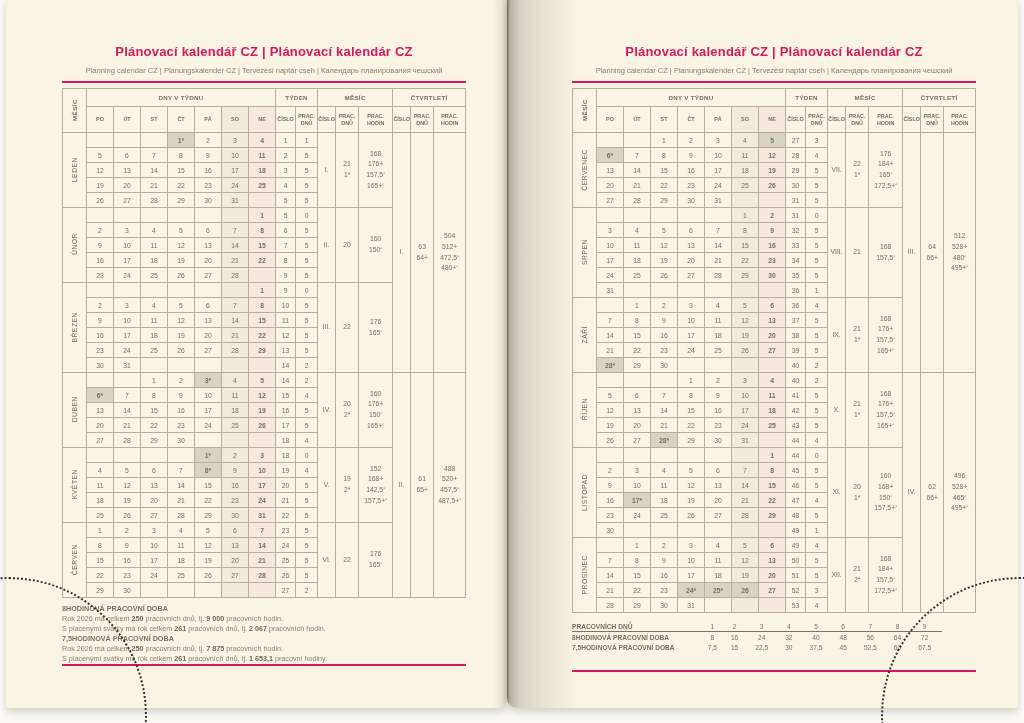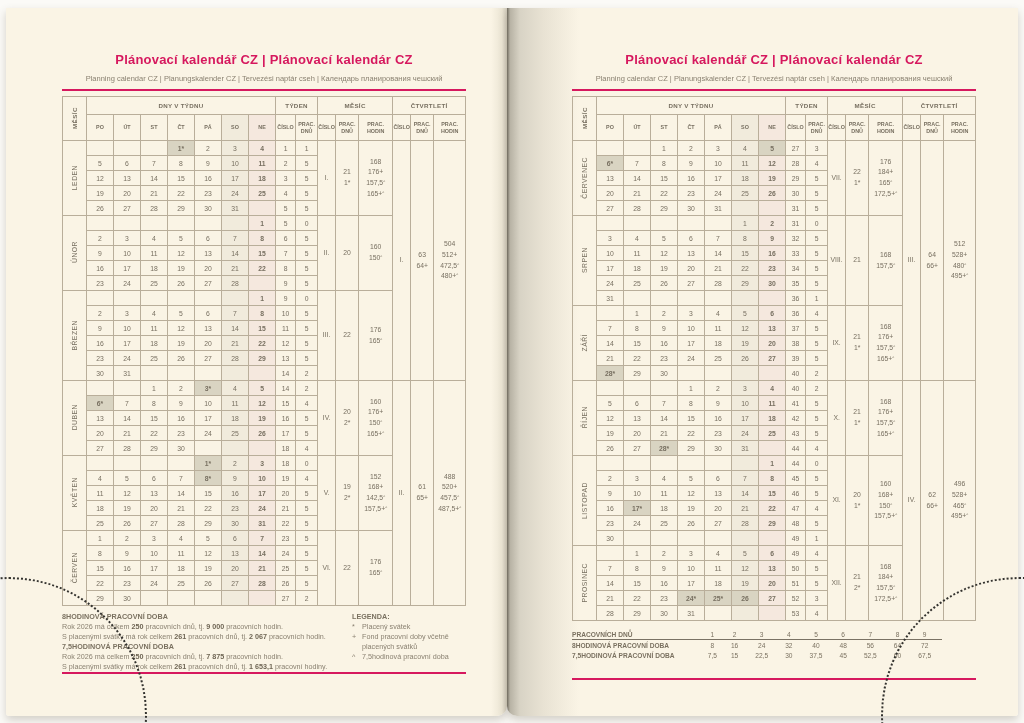--- a/index.html
+++ b/index.html
@@ -2,21 +2,21 @@
 <html style="--accent: #d6185e; --page-bg: #faf4e5; --grid: #b9ae9a; --txt: #776f60; --red: #bb2c49; --so-bg: #f1ebdc; --ne-bg: #f5e8de; --hol-bg: #d9d4c2;"><head>
 <meta charset="utf-8">
 <style>
   :root{
     --accent:#d6185e; --page-bg:#faf4e5; --grid:#b9ae9a; --txt:#776f60;
     --red:#bb2c49; --so-bg:#f1ebdc; --ne-bg:#f5e8de; --hol-bg:#d9d4c2;
   }
   html,body{margin:0;padding:0;}
   body{width:1024px;height:723px;background:#fbfaf7;font-family:"Liberation Sans",sans-serif;overflow:hidden;}
   #book{position:relative;width:1024px;height:723px;overflow:hidden;}
-  .page{position:absolute;top:8px;height:708px;background:var(--page-bg);color:var(--txt);}
+  .page{position:absolute;top:0;height:708px;background:var(--page-bg);color:var(--txt);}
   .page.left{left:6px;width:501px;border-radius:0 0 10px 3px;
     background:linear-gradient(to right,var(--page-bg) 0,var(--page-bg) calc(100% - 16px),#ebe5d4 calc(100% - 5px),#cfc9ba 100%);
     box-shadow:0 4px 8px rgba(90,80,60,.25);}
   .page.right{left:507px;width:511px;border-radius:0 0 3px 10px;
     background:linear-gradient(to right,#6f6a5d 0,#b7b2a4 3px,#d8d3c5 13px,#e8e2d3 36px,var(--page-bg) 72px);
     box-shadow:0 4px 8px rgba(90,80,60,.25);}
   .content{position:absolute;top:0;width:404px;}
   .page.left .content{left:56px;}
   .page.right .content{left:65px;}
   .title{position:absolute;top:44px;width:100%;text-align:center;color:var(--accent);
@@ -495,35 +495,20 @@
         </table>
       <div class="footer-left">
         <div class="fl-blocks" id="fl-blocks">
             <div class="bt">8HODINOVÁ PRACOVNÍ DOBA</div>
             <div>Rok 2026 má celkem <b>250</b> pracovních dnů, tj. <b>9 000</b> pracovních hodin.</div>
             <div>S placenými svátky má rok celkem <b>261</b> pracovních dnů, tj. <b>2 067</b> pracovních hodin.</div>
             <div class="bt">7,5HODINOVÁ PRACOVNÍ DOBA</div>
             <div>Rok 2026 má celkem <b>250</b> pracovních dnů, tj. <b>7 875</b> pracovních hodin.</div>
             <div>S placenými svátky má rok celkem <b>261</b> pracovních dnů, tj. <b>1 653,1</b> pracovní hodiny.</div>
           </div>
-        <div class="legend" id="fl-legend">
-            <div class="bt">LEGENDA:</div>
-            <div class="li">
-              <span class="sym">*</span>
-              <span>Placený svátek</span>
-            </div>
-            <div class="li">
-              <span class="sym">+</span>
-              <span>Fond pracovní doby včetně placených svátků</span>
-            </div>
-            <div class="li">
-              <span class="sym">^</span>
-              <span>7,5hodinová pracovní doba</span>
-            </div>
-          </div>
       </div>
       <div class="bottom-rule"></div>
     </div>
   </div>
 
   <div class="page right">
     <div class="content">
       <div class="title">Plánovací kalendář CZ | Plánovací kalendár CZ</div>
       <div class="subtitle">Planning calendar CZ | Planungskalender CZ | Tervezési naptár cseh | Календарь планирования чешский</div>
       <div class="rule"></div>

